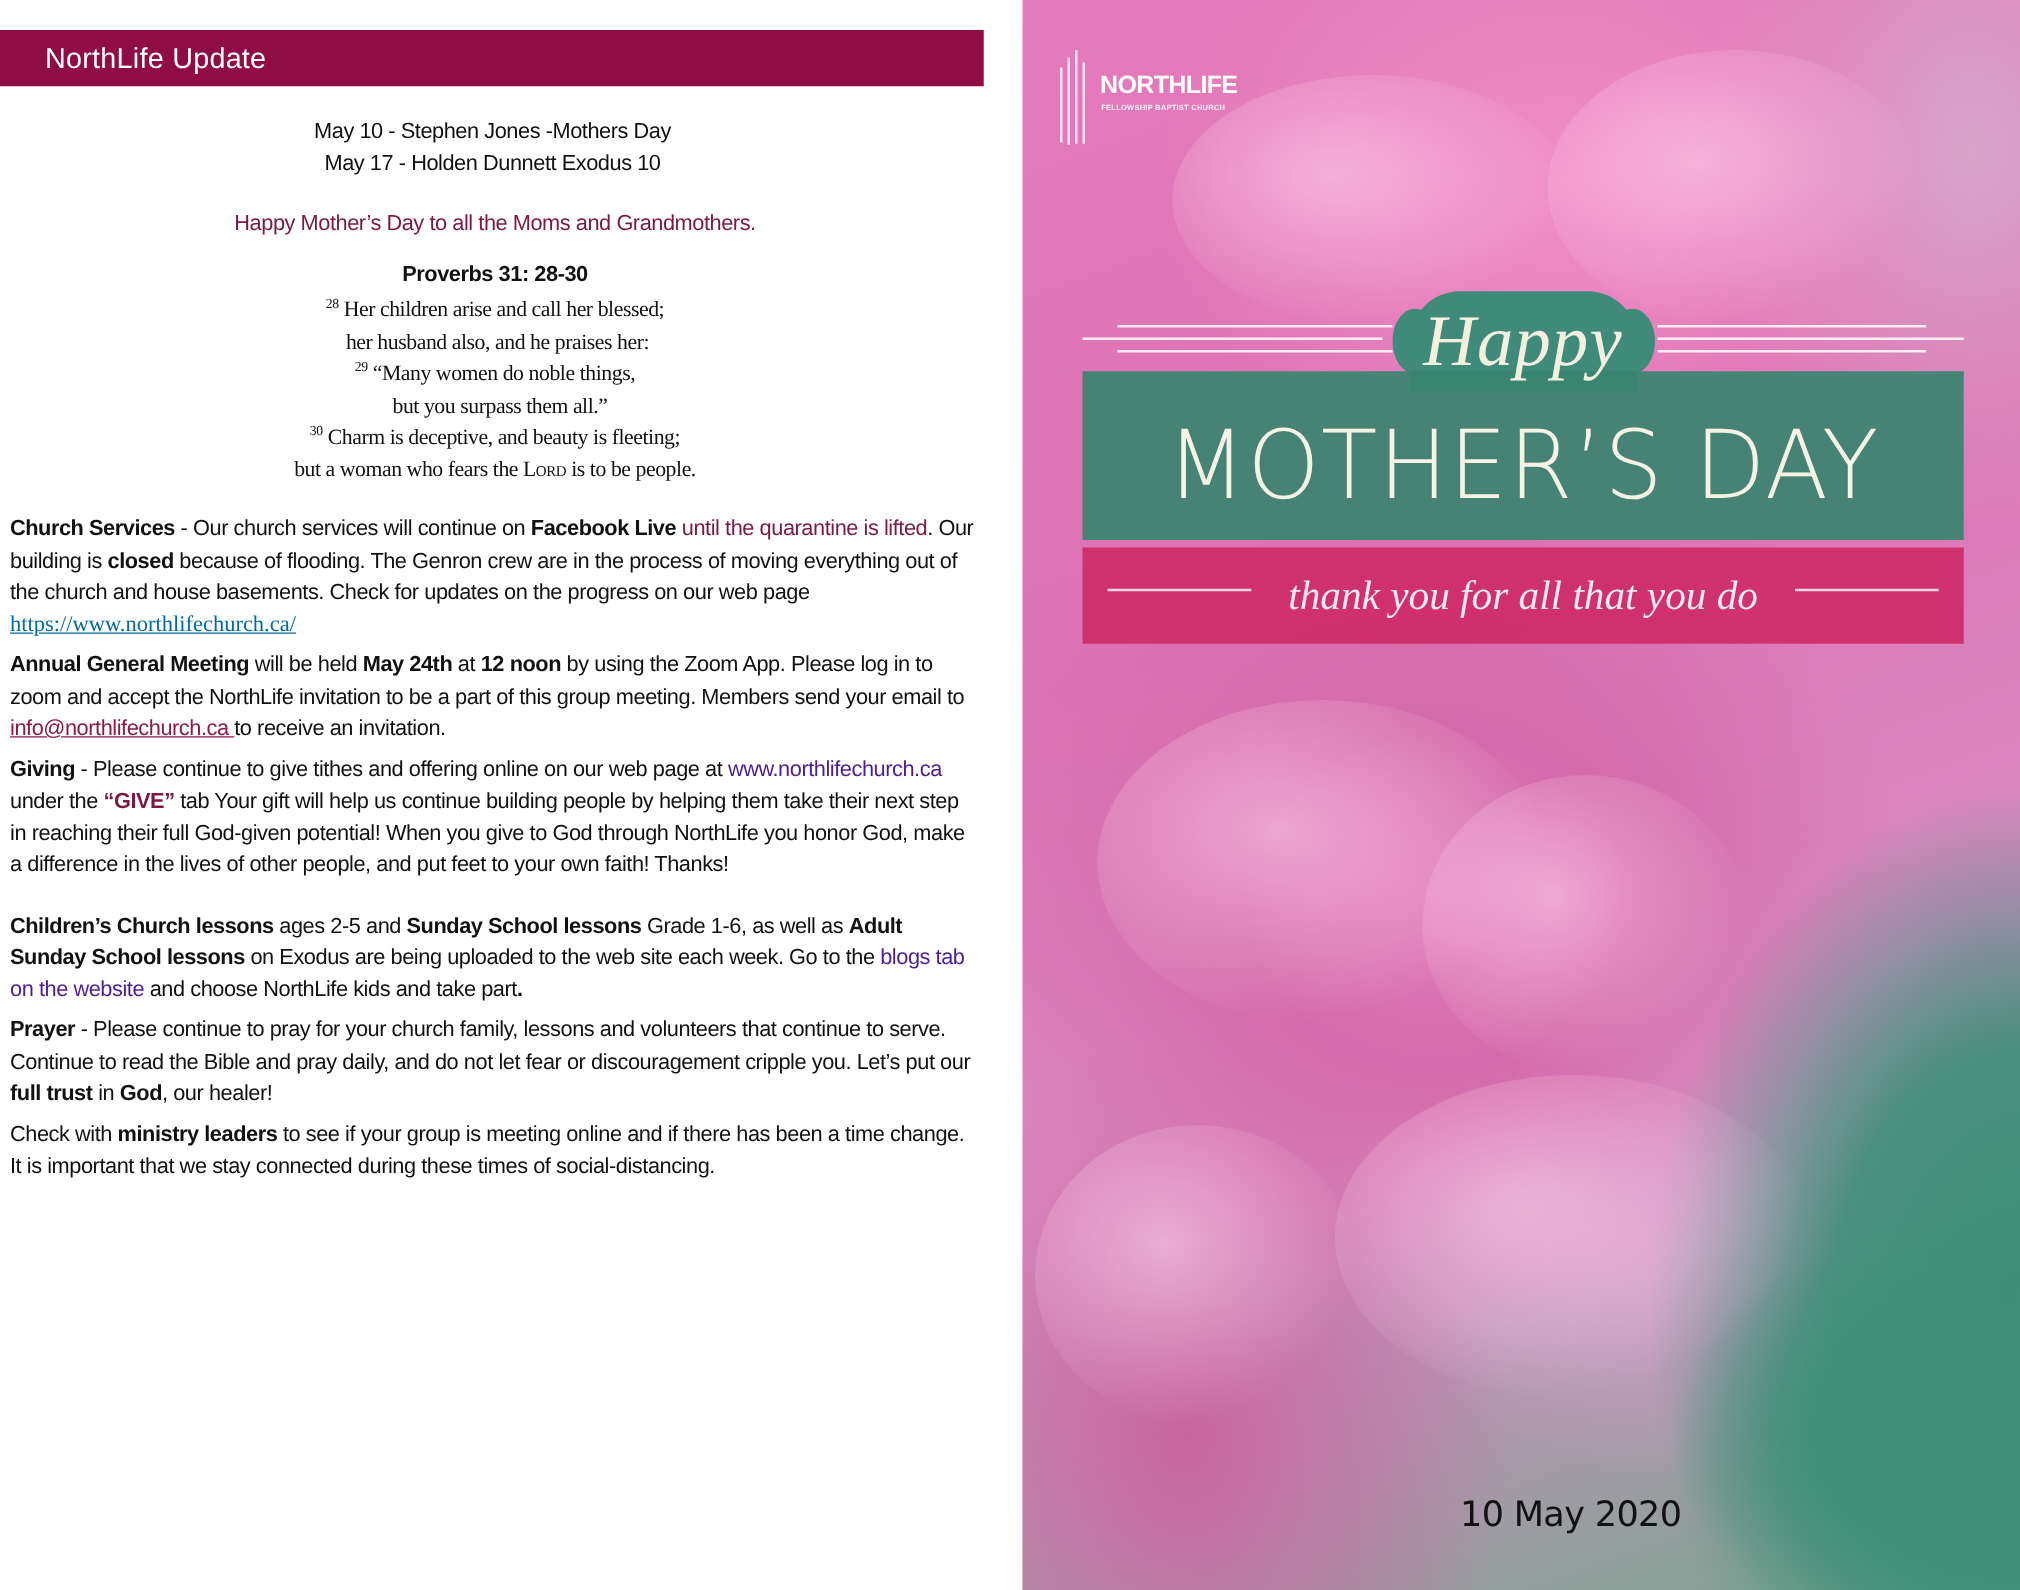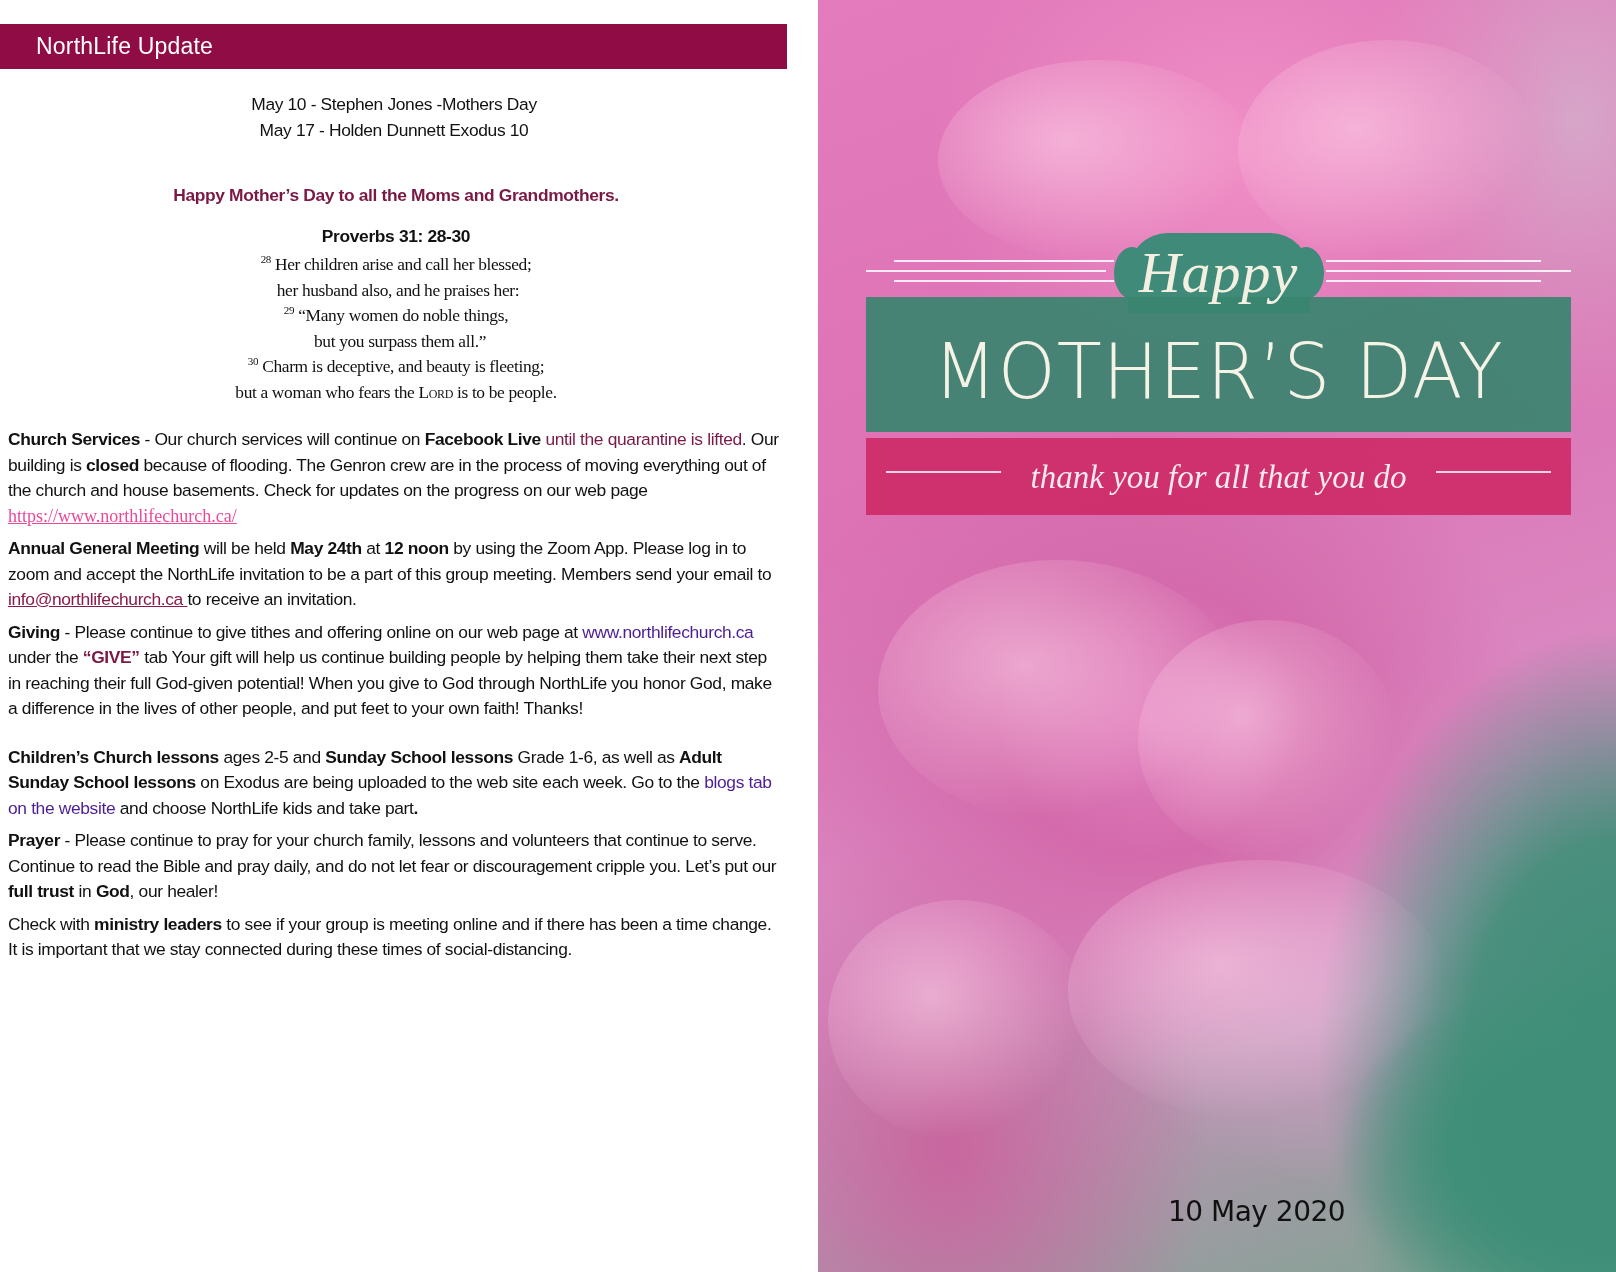--- a/index.html
+++ b/index.html
@@ -16,32 +16,32 @@
     color: #ffffff; font-size: 23px; letter-spacing: 0.2px;
     font-family: "Liberation Sans", sans-serif;
   }
   .left-col {
     position: absolute; left: 8px; top: 92px; width: 776px;
     font-size: 17.4px; line-height: 25.5px; letter-spacing: -0.35px;
     font-stretch: condensed;
   }
   .center { text-align: center; }
   .schedule { margin-left: -4px; }
-  .greeting { color: #7a1846; font-weight: bold; margin-top: 40px; }
+  .greeting { color: #7a1846; font-weight: normal; margin-top: 23px; }
   .verse-ref { font-weight: bold; margin-top: 15px; }
   .verse { margin-top: 3px; font-family: Liberation Serif, serif; }
   .verse sup { font-size: 11px; vertical-align: 7px; line-height: 0; }
   .smallcaps { font-variant: small-caps; }
   .para { margin-top: 7px; }
   .para.first { margin-top: 22px; }
   .para.gap-big { margin-top: 23px; }
   b { font-weight: bold; }
   .maroon { color: #7a1846; }
   .link-blue { color: #4c1d95; }
-  .link-serif { color: #ec4899; text-decoration: underline; font-family: "Liberation Serif", serif; font-size: 18px; letter-spacing: 0; }
+  .link-serif { color: #0369a1; text-decoration: underline; font-family: "Liberation Serif", serif; font-size: 18px; letter-spacing: 0; }
   .link-maroon { color: #8a1a4a; text-decoration: underline; }
   .link-navy { color: #1b2a8a; text-decoration: underline; }
 
   
   .photo-panel {
     position: absolute; left: 818px; top: 0; width: 798px; height: 1272px; overflow: hidden;
     background:
       radial-gradient(ellipse 260px 180px at 780px 1150px, #3f8f78 0%, rgba(63,143,120,0.95) 55%, rgba(63,143,120,0) 100%),
       radial-gradient(ellipse 300px 420px at 800px 1050px, #3d8e77 0%, rgba(61,142,119,0.9) 50%, rgba(61,142,119,0) 100%),
       radial-gradient(ellipse 320px 260px at 430px 150px, #f08fc6 0%, rgba(240,143,198,0) 100%),
@@ -165,20 +165,30 @@
 </div>
 
 <div class="photo-panel">
   <div class="petal" style="left:120px;top:60px;width:320px;height:200px;"></div>
   <div class="petal" style="left:420px;top:40px;width:300px;height:220px;"></div>
   <div class="petal" style="left:60px;top:560px;width:360px;height:260px;"></div>
   <div class="petal" style="left:320px;top:620px;width:260px;height:240px;"></div>
   <div class="petal" style="left:250px;top:860px;width:380px;height:260px;"></div>
   <div class="petal" style="left:10px;top:900px;width:260px;height:240px;"></div>
 
+  <div class="logo">
+    <div class="logo-bars">
+      <span style="left:4px;height:60px;top:24px;"></span>
+      <span style="left:10px;height:70px;top:16px;"></span>
+      <span style="left:16px;"></span>
+      <span style="left:22px;height:65px;top:20px;"></span>
+    </div>
+    <span class="logo-name">NORTHLIFE</span>
+    <span class="logo-sub">FELLOWSHIP BAPTIST CHURCH</span>
+  </div>
 
   <div class="banner">
     <div class="hline" style="left:0;top:45px;width:240px;"></div>
     <div class="hline" style="left:28px;top:35px;width:220px;"></div>
     <div class="hline" style="left:28px;top:55px;width:220px;"></div>
     <div class="hline" style="left:460px;top:45px;width:245px;"></div>
     <div class="hline" style="left:460px;top:35px;width:215px;"></div>
     <div class="hline" style="left:460px;top:55px;width:215px;"></div>
     <div class="scallop"></div>
     <div class="teal-band"></div>

